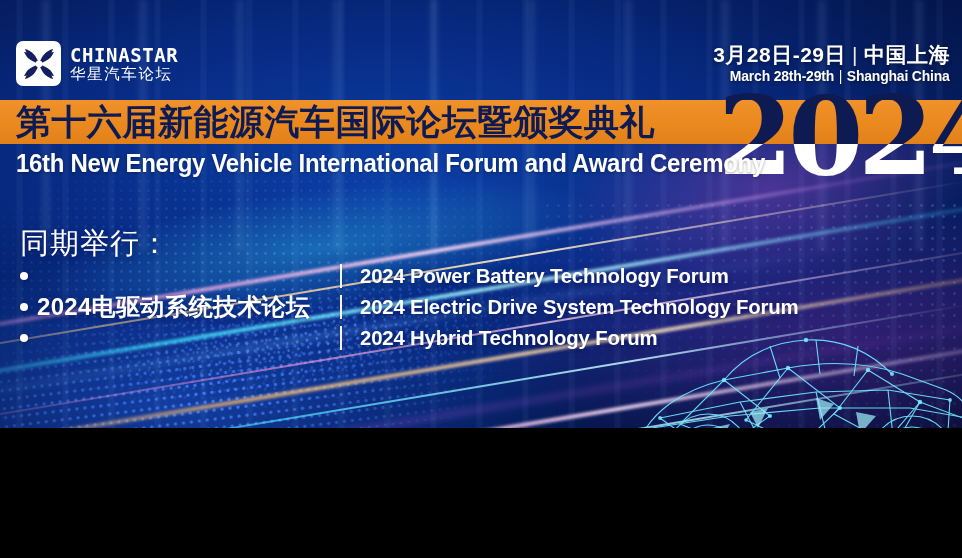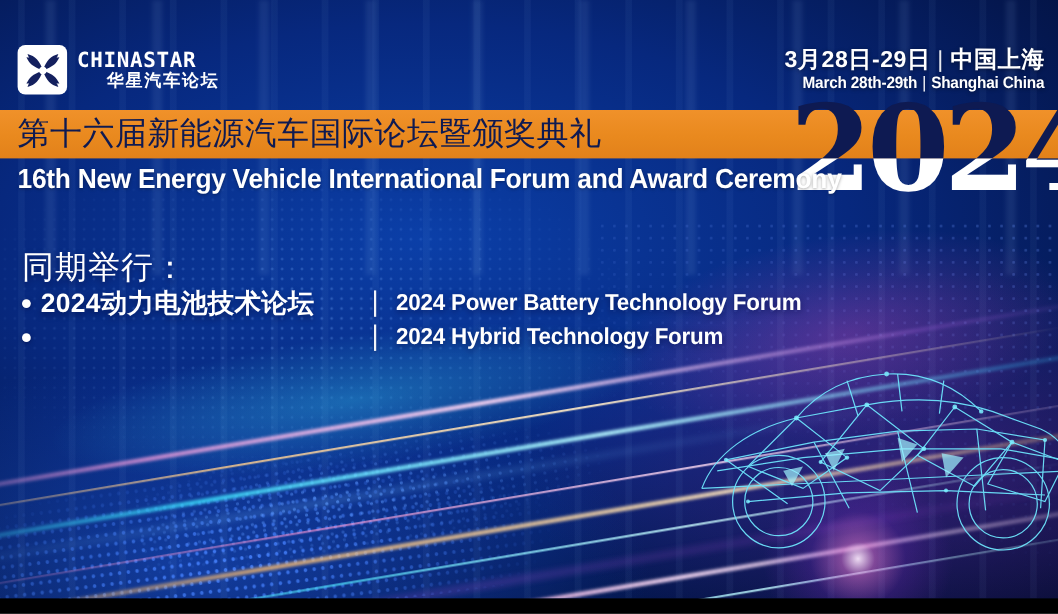--- a/index.html
+++ b/index.html
@@ -1,19 +1,19 @@
 <!DOCTYPE html>
 <html><head>
 <meta charset="utf-8">
 <title>NEV Forum Banner</title>
 <style>
   html,body{margin:0;padding:0;background:#000;}
   *{box-sizing:border-box;}
   .banner{
-    position:relative;width:962px;height:544px;overflow:hidden;
+    position:relative;width:962px;height:428px;overflow:hidden;
     font-family:"Liberation Sans","DejaVu Sans",sans-serif;
     background:
       radial-gradient(ellipse 70% 55% at 18% 95%, rgba(30,90,220,0.55) 0%, rgba(10,40,140,0.0) 62%),
       radial-gradient(ellipse 60% 50% at 88% 78%, rgba(120,40,160,0.38) 0%, rgba(10,20,90,0.0) 65%),
       radial-gradient(ellipse 90% 80% at 40% 40%, #0b3fa8 0%, #07287e 45%, #04174f 78%, #020d33 100%),
       linear-gradient(160deg,#061b5c 0%,#0a3088 40%,#051540 100%);
   }
 
   
   .bg-vstreaks{
@@ -89,43 +89,43 @@
   .logo-block{position:absolute;left:16px;top:41px;display:flex;align-items:center;gap:9px;}
   .logo-mark{
     width:45px;height:45px;background:#fff;border-radius:7px;
     display:flex;align-items:center;justify-content:center;flex:none;
   }
   .logo-text{display:flex;flex-direction:column;gap:1px;}
   .logo-en{
     color:#fff;font-weight:bold;font-size:19px;letter-spacing:.6px;line-height:1;
     font-family:"DejaVu Sans Mono","Liberation Mono",monospace;
   }
-  .logo-cn{color:#fff;font-weight:bold;font-size:15.5px;letter-spacing:1.6px;line-height:1;margin-left:27px;}
-
-  .date-block{position:absolute;right:12px;top:43px;text-align:left;}
+  .logo-cn{color:#fff;font-weight:normal;font-size:15.5px;letter-spacing:1.6px;line-height:1;}
+
+  .date-block{position:absolute;right:12px;top:43px;text-align:center;}
   .date-cn{
     color:#fff;font-weight:bold;font-size:21px;line-height:1.15;letter-spacing:.5px;
     text-shadow:0 1px 4px rgba(0,0,0,.45);
   }
   .date-cn .sep{font-weight:normal;margin:0 6px;opacity:.9;}
   .date-en{
     color:#fff;font-weight:bold;font-size:15px;line-height:1.2;letter-spacing:-.2px;
     transform:scaleX(.93);transform-origin:right center;
     text-shadow:0 1px 4px rgba(0,0,0,.45);
   }
   .date-en .sep{font-weight:normal;margin:0 5px;}
 
   
   .band{
     position:absolute;left:0;top:100px;width:100%;height:44px;
     background:linear-gradient(180deg,#f0912a 0%,#e9891e 55%,#e2811a 100%);
   }
   .title-cn{
     position:absolute;left:16px;top:100px;height:44px;display:flex;align-items:center;
-    color:#0e1a52;font-weight:normal;font-size:29px;letter-spacing:.5px;
+    color:#0e1a52;font-weight:bold;font-size:35px;letter-spacing:.5px;
     white-space:nowrap;z-index:4;
   }
   .title-en{
     position:absolute;left:16px;top:144px;height:38px;display:flex;align-items:center;
     color:#ffffff;font-weight:bold;font-size:25px;letter-spacing:-.3px;
     white-space:nowrap;z-index:4;transform:scaleX(.96);transform-origin:left center;
     text-shadow:0 1px 3px rgba(0,0,0,.35);
   }
 
   
@@ -282,24 +282,31 @@
   </div>
 
   <div class="title-cn">第十六届新能源汽车国际论坛暨颁奖典礼</div>
   <div class="title-en">16th New Energy Vehicle International Forum and Award Ceremony</div>
 
   <div class="list-head">同期举行：</div>
   <div class="forum-list">
     <div class="forum-row">
       <div class="f-cn">
         <span class="dot"></span>
-        <span>2024动力电池技术论坛</span>
       </div>
       <span class="bar"></span>
       <span class="f-en">2024 Power Battery Technology Forum</span>
+    </div>
+    <div class="forum-row">
+      <div class="f-cn">
+        <span class="dot"></span>
+        <span>2024电驱动系统技术论坛</span>
+      </div>
+      <span class="bar"></span>
+      <span class="f-en">2024 Electric Drive System Technology Forum</span>
     </div>
     <div class="forum-row">
       <div class="f-cn">
         <span class="dot"></span>
       </div>
       <span class="bar"></span>
       <span class="f-en">2024 Hybrid Technology Forum</span>
     </div>
   </div>
 

